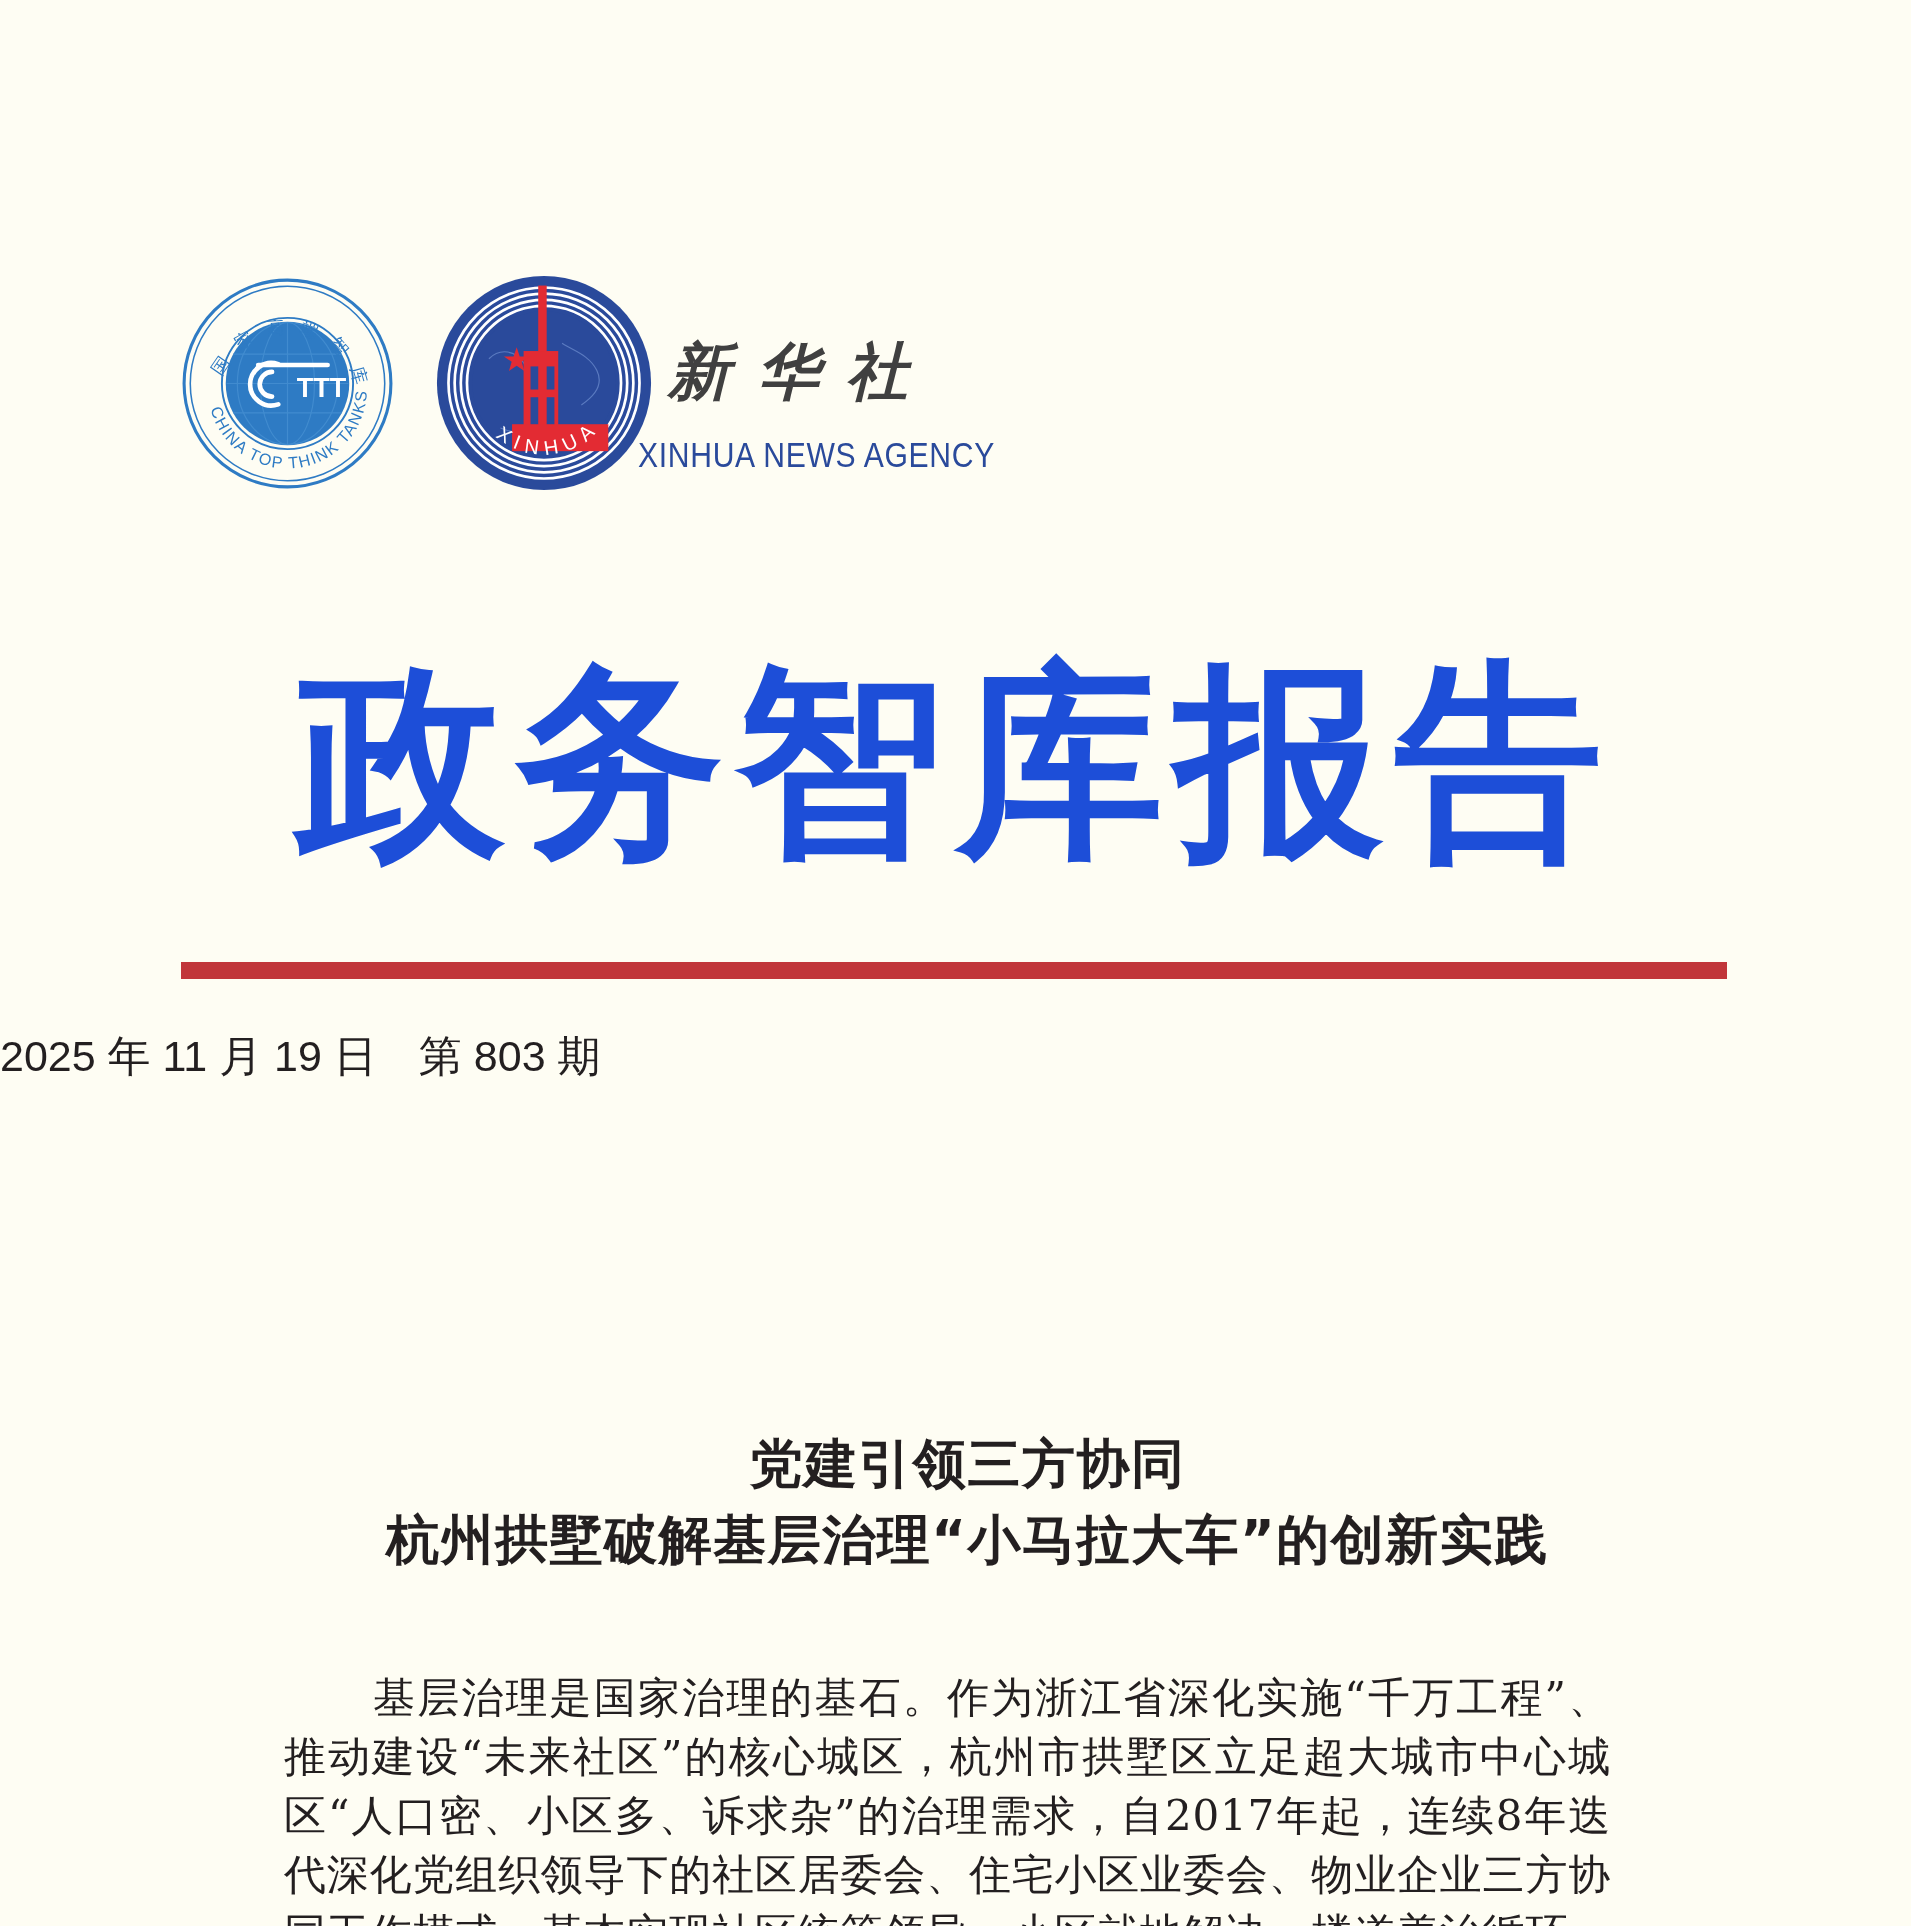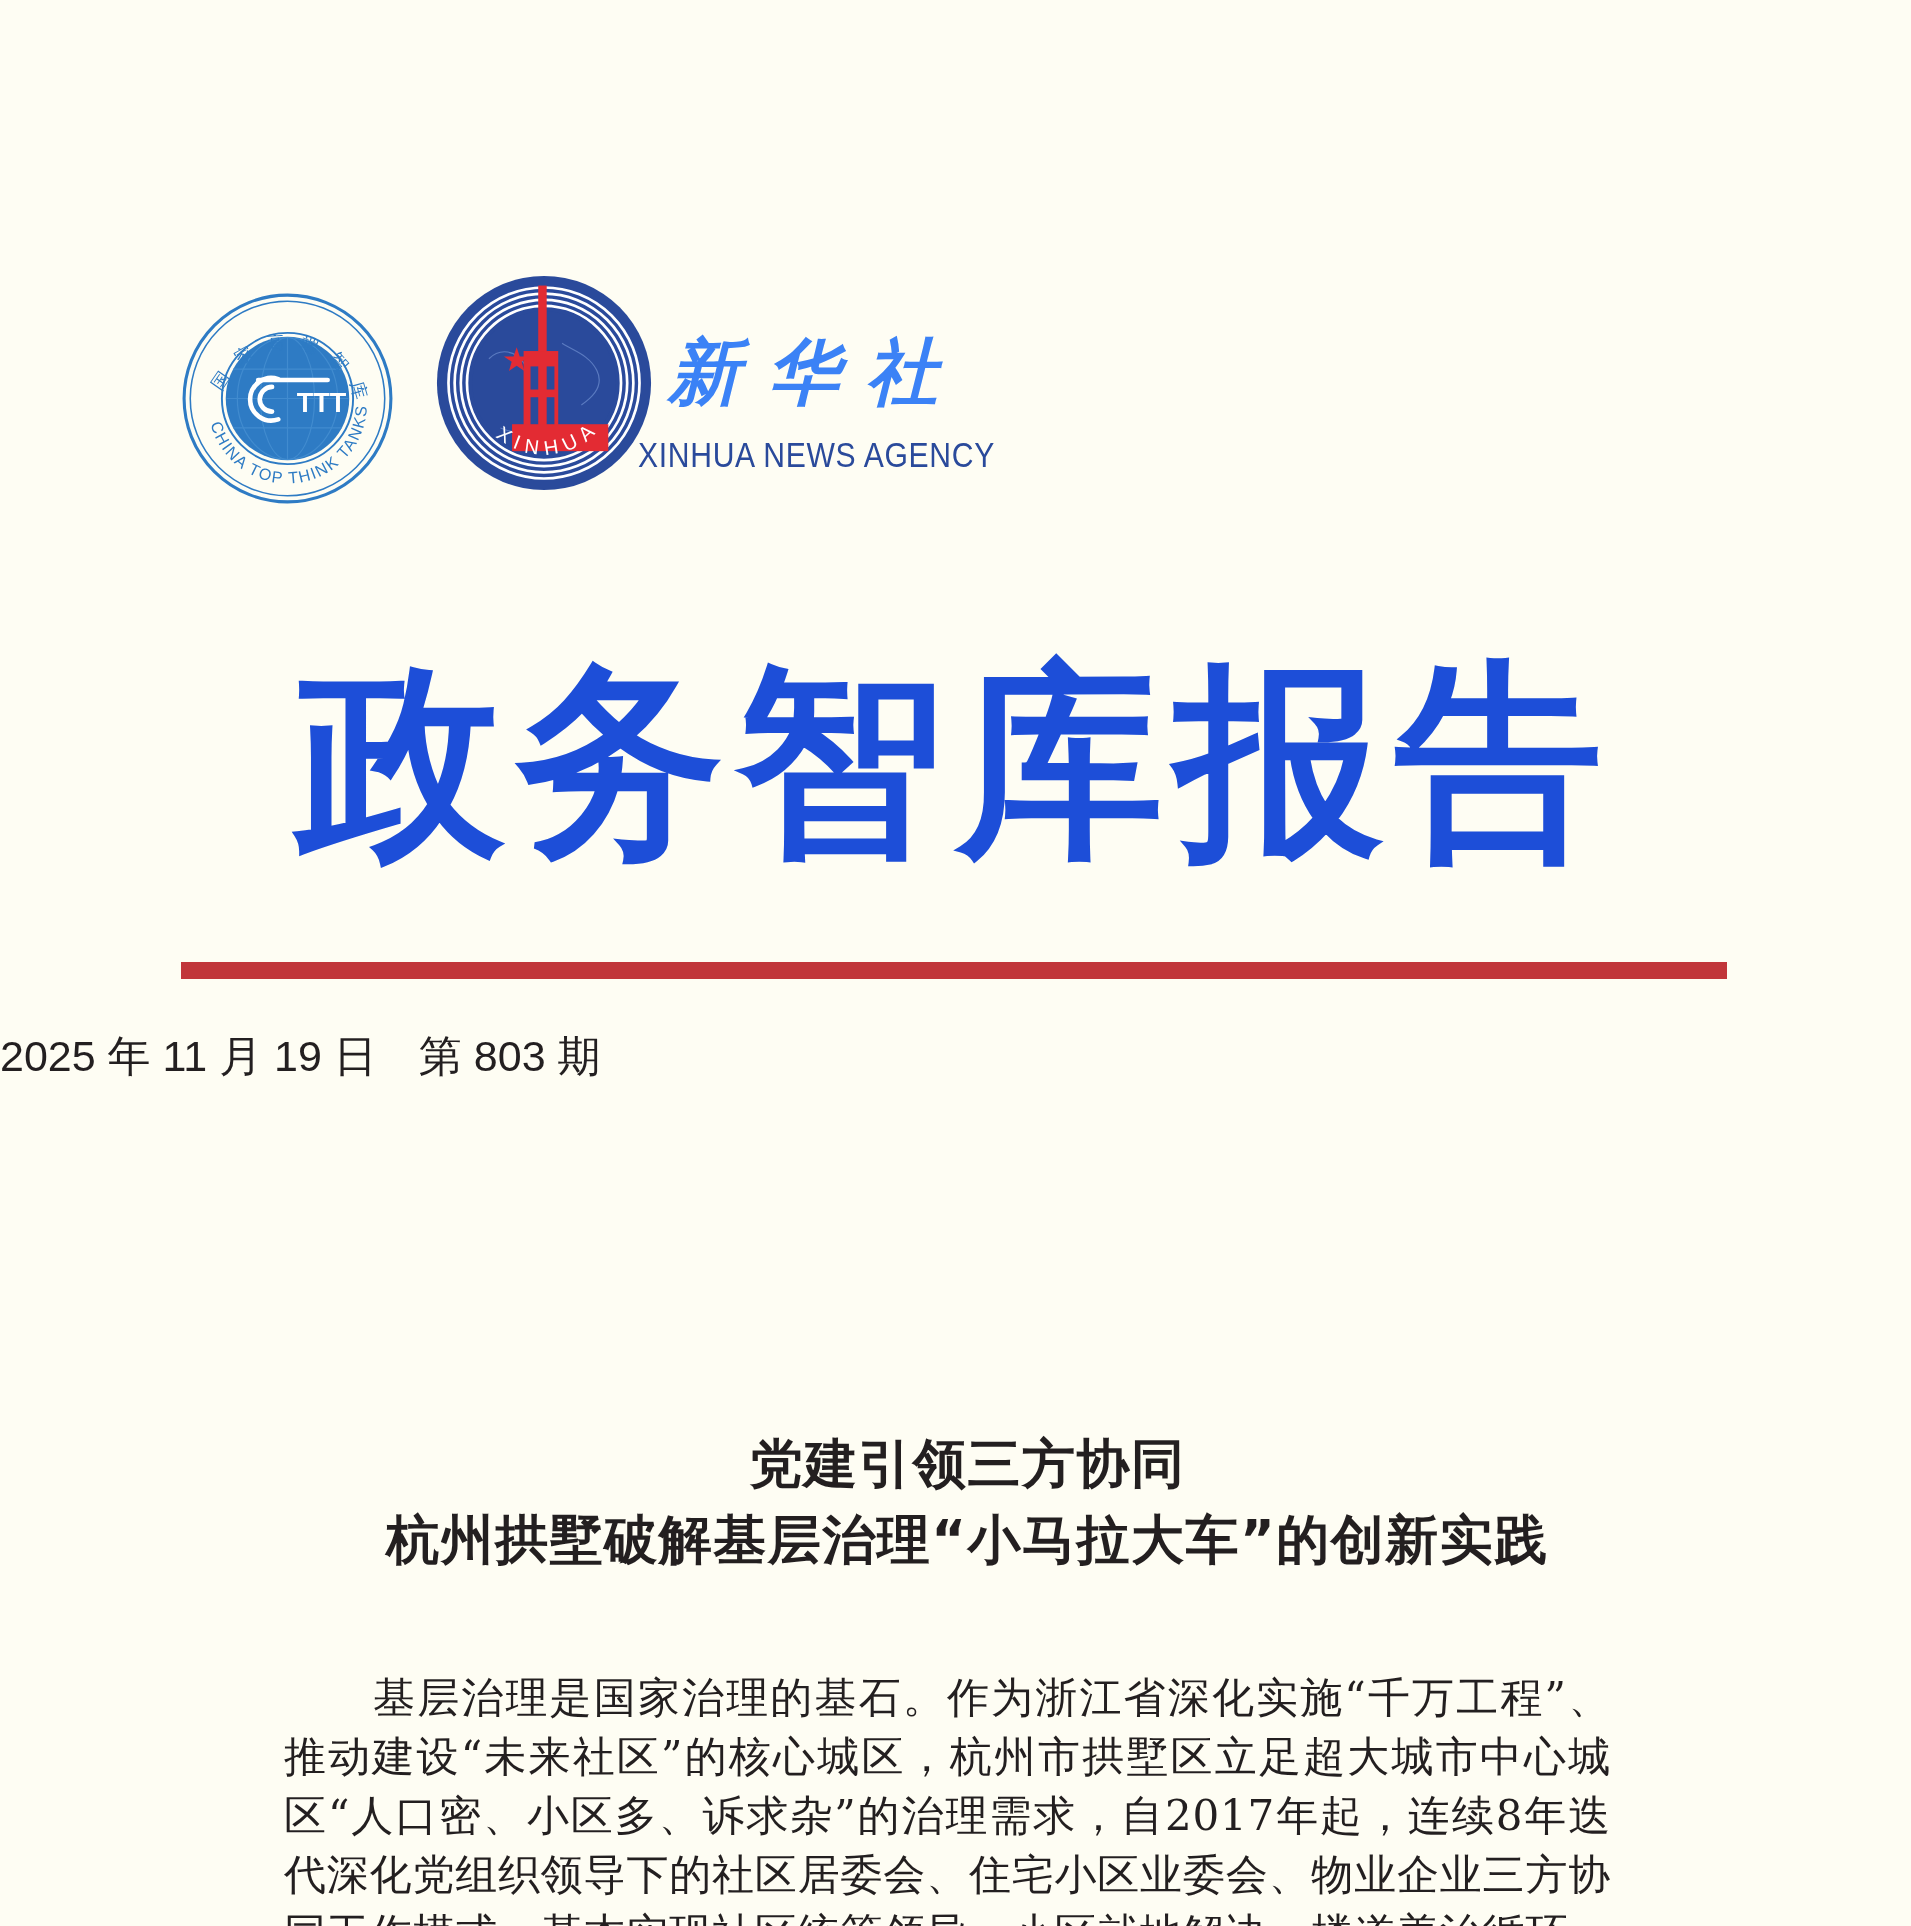--- a/index.html
+++ b/index.html
@@ -7,27 +7,27 @@
     width: 1911px; height: 2703px;
     background: #FEFDF3;
     position: relative;
     overflow: hidden;
     font-family: "DejaVu Sans", "Liberation Sans", sans-serif;
     color: #231F20;
   }
   .abs { position: absolute; }
 
   
-  .logo-cttt { left: 181px; top: 292px; width: 213px; height: 213px; }
+  .logo-cttt { left: 181px; top: 277px; width: 213px; height: 213px; }
   .logo-xinhua { left: 435px; top: 274px; width: 218px; height: 218px; }
   .xinhua-cn {
     left: 668px; top: 316px; width: 381px; height: 112px;
-    color: #3b82f6;
+    color: #404040;
     font-family: "DejaVu Serif", "Liberation Serif", serif;
-    font-size: 72px; font-weight: bold; font-style: italic;
+    font-size: 62px; font-weight: bold; font-style: italic;
     letter-spacing: 27px; line-height: 112px; white-space: nowrap;
   }
   .xinhua-en {
     left: 638px; top: 435px; width: 408px; height: 39px;
     color: #2A4A9B;
     font-family: "Liberation Sans", sans-serif;
     font-size: 35px; line-height: 39px; white-space: nowrap;
     transform: scaleX(0.86); transform-origin: left center;
     letter-spacing: 0.8px;
   }

